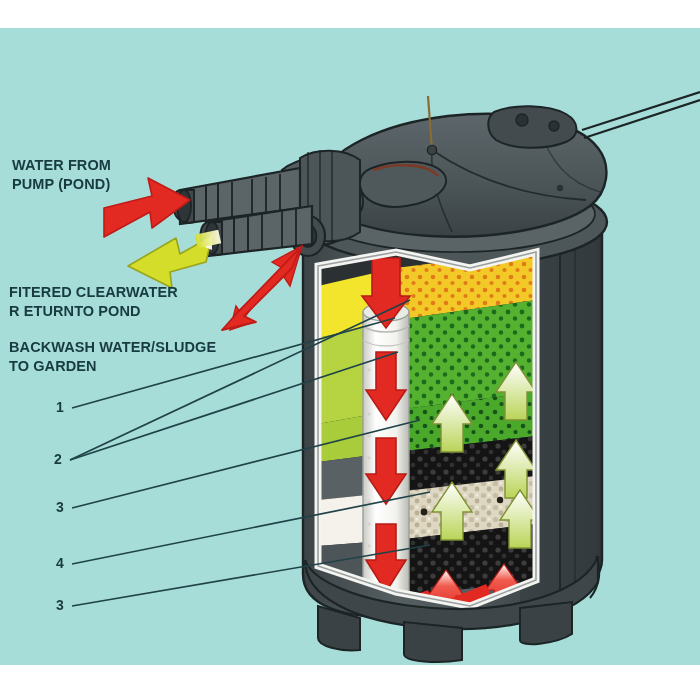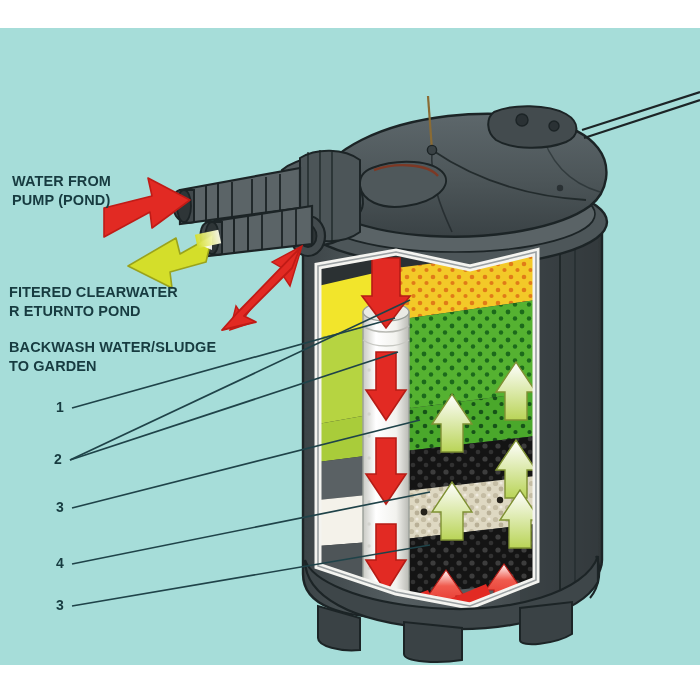--- a/index.html
+++ b/index.html
@@ -45,21 +45,21 @@
   }
   .callout-num {
     position: absolute;
     color: #173b40;
     font-family: "Liberation Sans", sans-serif;
     font-weight: 700;
     font-size: 14px;
     line-height: 14px;
     pointer-events: none;
   }
-  #label-inlet  { left: 12px; top: 156px; margin-top: 16px; }
+  #label-inlet  { left: 12px; top: 156px; }
   #label-return { left: 9px;  top: 283px; }
   #label-backwash { left: 9px; top: 338px; }
 </style>
 </head>
 <body>
 
 <div id="stage">
 
   <div id="bg-band"></div>
 

